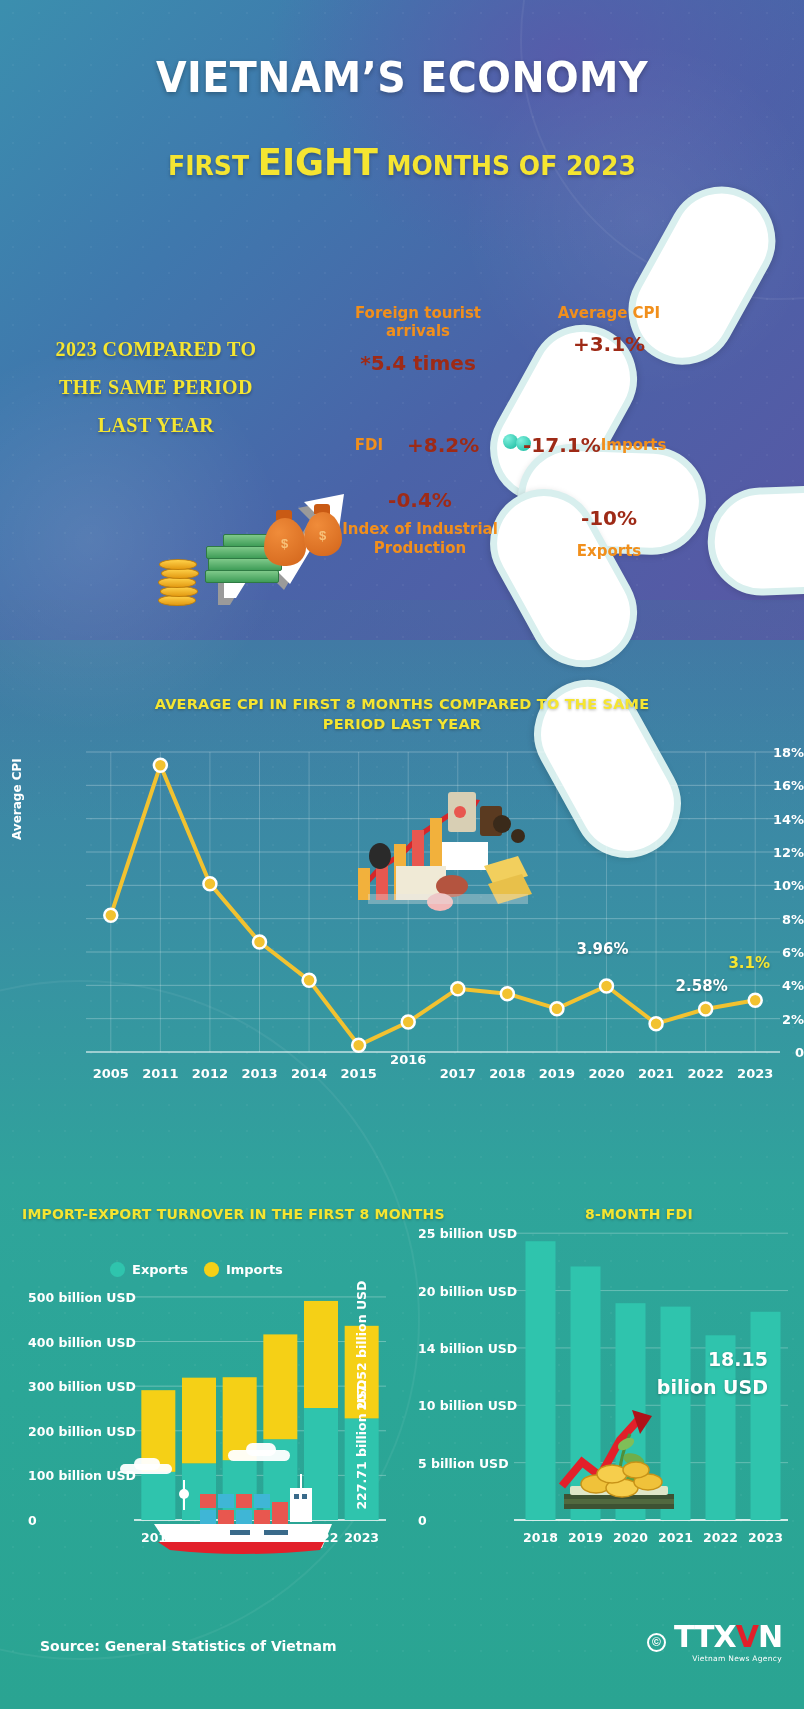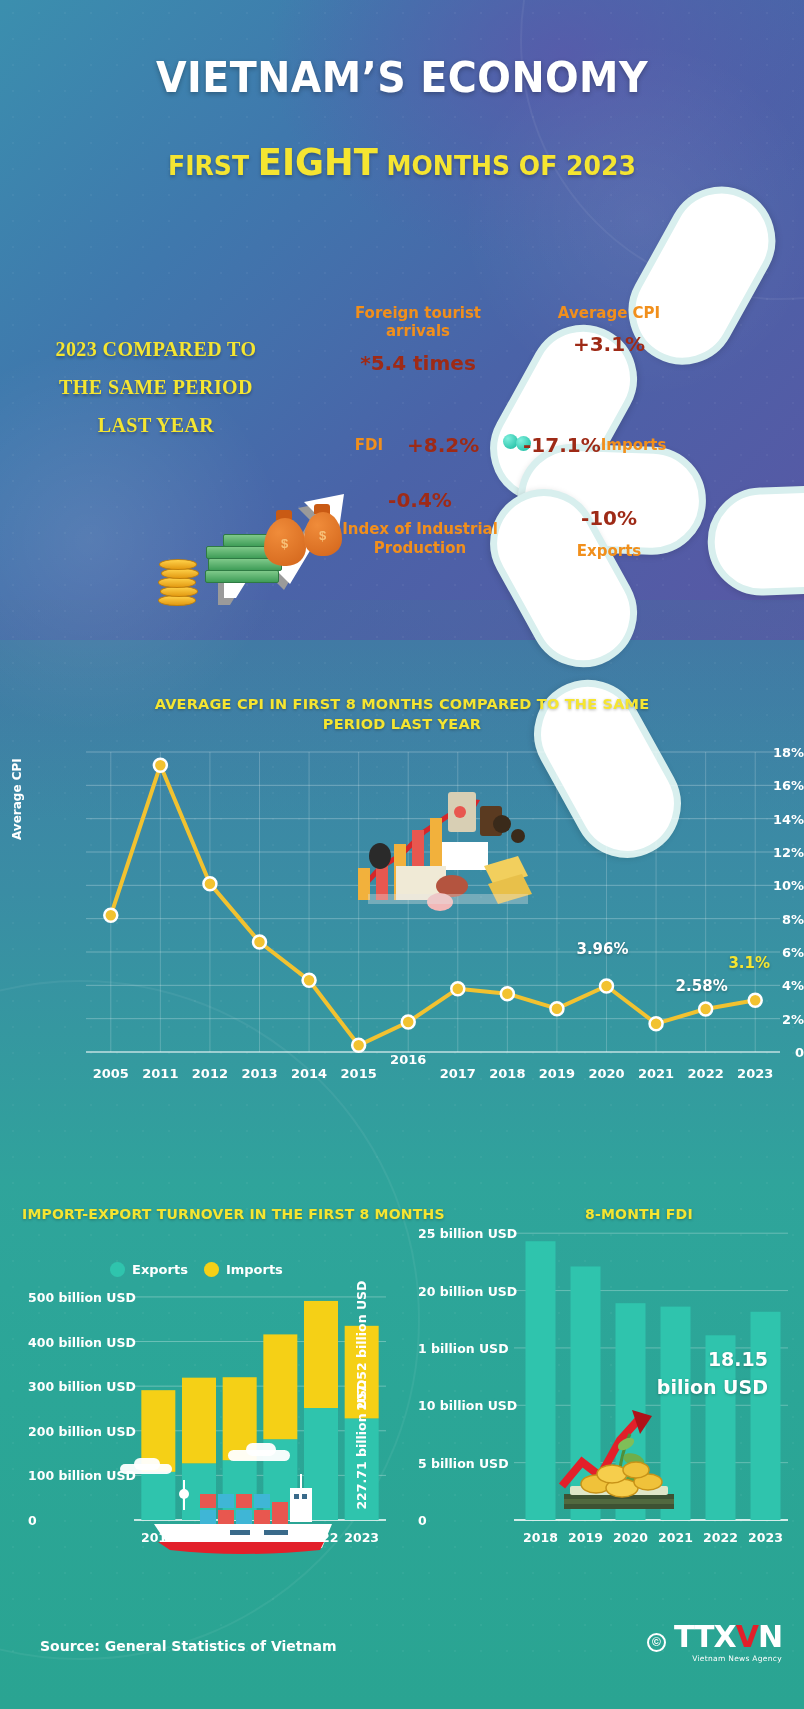--- a/index.html
+++ b/index.html
@@ -466,21 +466,21 @@
         <line x1="114" y1="340" x2="388" y2="340" stroke="rgba(255,255,255,.8)" stroke-width="1.8"></line>
         <rect x="125.5" y="61.237735849056605" width="30" height="278.7622641509434" fill="#2fc4ad"></rect>
         <rect x="170.5" y="86.47547169811318" width="30" height="253.52452830188682" fill="#2fc4ad"></rect>
         <rect x="215.5" y="123.18490566037738" width="30" height="216.81509433962262" fill="#2fc4ad"></rect>
         <rect x="260.5" y="126.62641509433959" width="30" height="213.3735849056604" fill="#2fc4ad"></rect>
         <rect x="305.5" y="155.30566037735846" width="30" height="184.69433962264154" fill="#2fc4ad"></rect>
         <rect x="350.5" y="131.78867924528305" width="30" height="208.21132075471695" fill="#2fc4ad"></rect>
       </svg>
       <div class="btick" style="left: 18px; top: 53.2075px;">25 billion USD</div>
       <div class="btick" style="left: 18px; top: 110.566px;">20 billion USD</div>
-      <div class="btick" style="left: 18px; top: 167.925px;">1 billion USD</div>
+      <div class="btick" style="left: 18px; top: 167.925px;">14 billion USD</div>
       <div class="btick" style="left: 18px; top: 225.283px;">10 billion USD</div>
       <div class="btick" style="left: 18px; top: 282.642px;">5 billion USD</div>
       <div class="btick" style="left: 18px; top: 340px;">0</div>
       <div class="bxtick" style="left: 140.5px; top: 350px;">2018</div>
       <div class="bxtick" style="left: 185.5px; top: 350px;">2019</div>
       <div class="bxtick" style="left: 230.5px; top: 350px;">2020</div>
       <div class="bxtick" style="left: 275.5px; top: 350px;">2021</div>
       <div class="bxtick" style="left: 320.5px; top: 350px;">2022</div>
       <div class="bxtick" style="left: 365.5px; top: 350px;">2023</div>
     </div>

